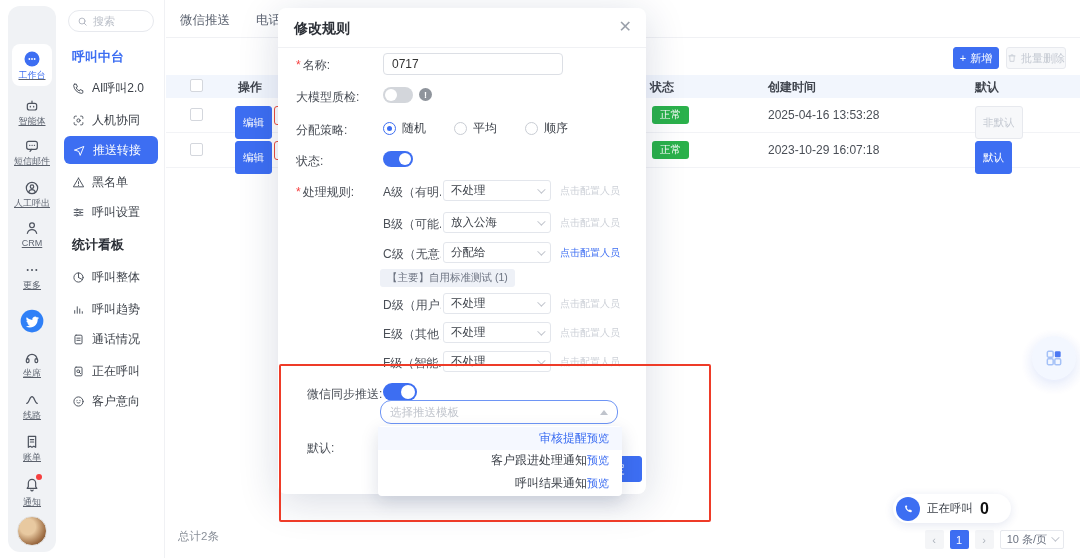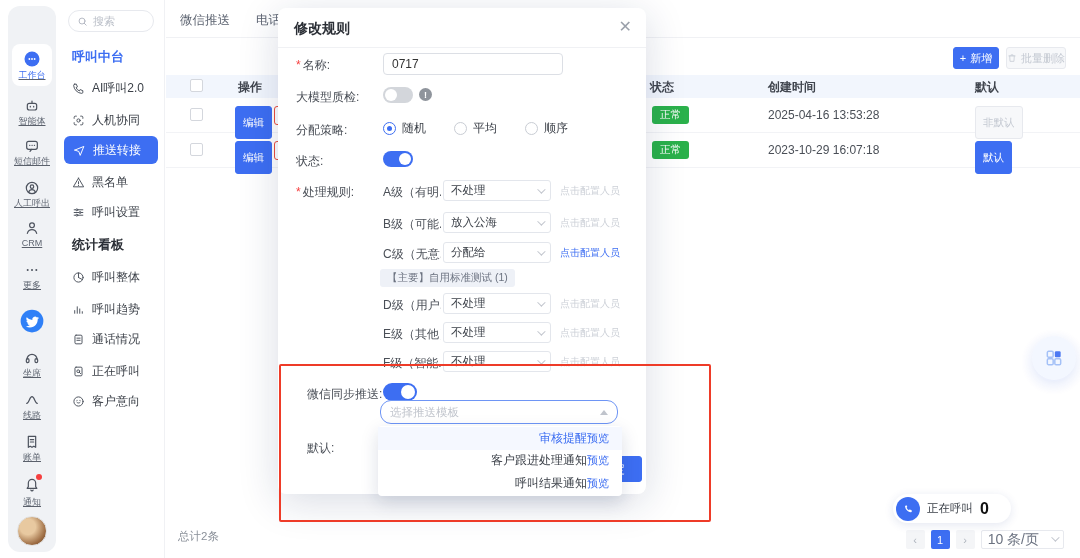--- a/index.html
+++ b/index.html
@@ -49,21 +49,21 @@
   .checkbox { width:13px; height:13px; border:1px solid #d4d7dd; border-radius:2px; background:#fff; display:inline-block; }
   .badge-ok { display:inline-block; background:#2BB14B; color:#fff; font-size:10.5px; padding:2px 8px; border-radius:3px; }
   .mini-btn { font-size:10.5px; height:33px; padding:0 7px; }
   .btn-danger-sliver { position:absolute; width:34px; height:19px; border:1px solid #ec4e3c; border-radius:3px; background:#fff; }
   .total { position:absolute; left:12px; top:529px; color:#8a9099; font-size:11.5px; }
 
   .pager { position:absolute; top:530px; right:16px; display:flex; align-items:center; gap:6px; }
   .pg-box { width:19px; height:19px; border-radius:2px; background:#f4f5f7; color:#aeb4bd; font-size:11px;
             display:flex; align-items:center; justify-content:center; cursor:pointer; }
   .pg-box.cur { background:#3D6EF2; color:#fff; }
-  .pg-size { height:19px; border:1px solid #e7e9ee; border-radius:2px; color:#6b7280; font-size:14px; display:flex; align-items:center; padding:0 6px; gap:12px; cursor:pointer; background:#fff; }
+  .pg-size { height:19px; border:1px solid #e7e9ee; border-radius:2px; color:#6b7280; font-size:11px; display:flex; align-items:center; padding:0 6px; gap:4px; cursor:pointer; background:#fff; }
 
   .calling-pill { position:absolute; left:893px; top:494px; width:118px; height:29px; background:#fff; border-radius:15px;
                   box-shadow:0 2px 10px rgba(30,60,140,.12); display:flex; align-items:center; padding:0 8px 0 3px; gap:7px; z-index:6; }
   .calling-pill .cir { width:24px; height:24px; background:#3D6EF2; border-radius:50%; display:flex; align-items:center; justify-content:center; flex:none; }
   .calling-pill .cir .ic { width:13px; height:13px; color:#fff; }
   .calling-pill .ctext { font-size:11.5px; color:#3a3f47; }
   .calling-pill .cnum { font-size:16px; font-weight:bold; color:#111; }
 
   .float-btn { position:absolute; left:1032px; top:336px; width:44px; height:44px; border-radius:50%;
                background:#f3f7ff; box-shadow:0 4px 14px rgba(60,100,220,.18); display:flex; align-items:center; justify-content:center; z-index:6; opacity:.92; }

